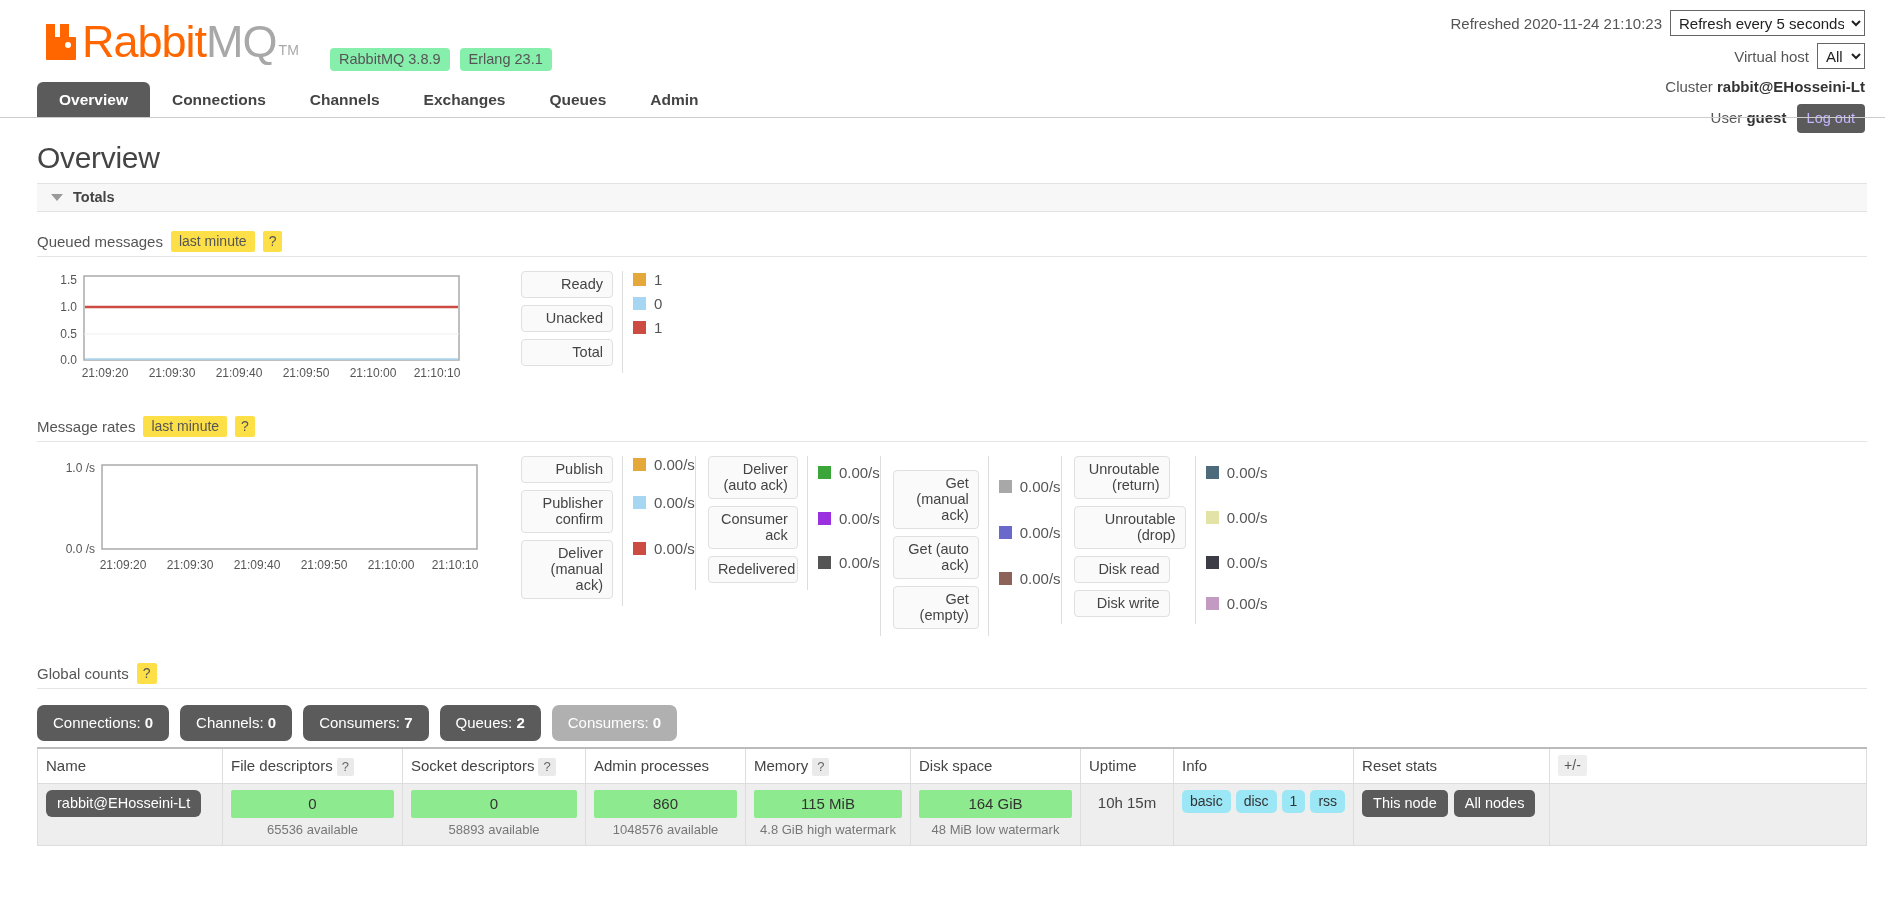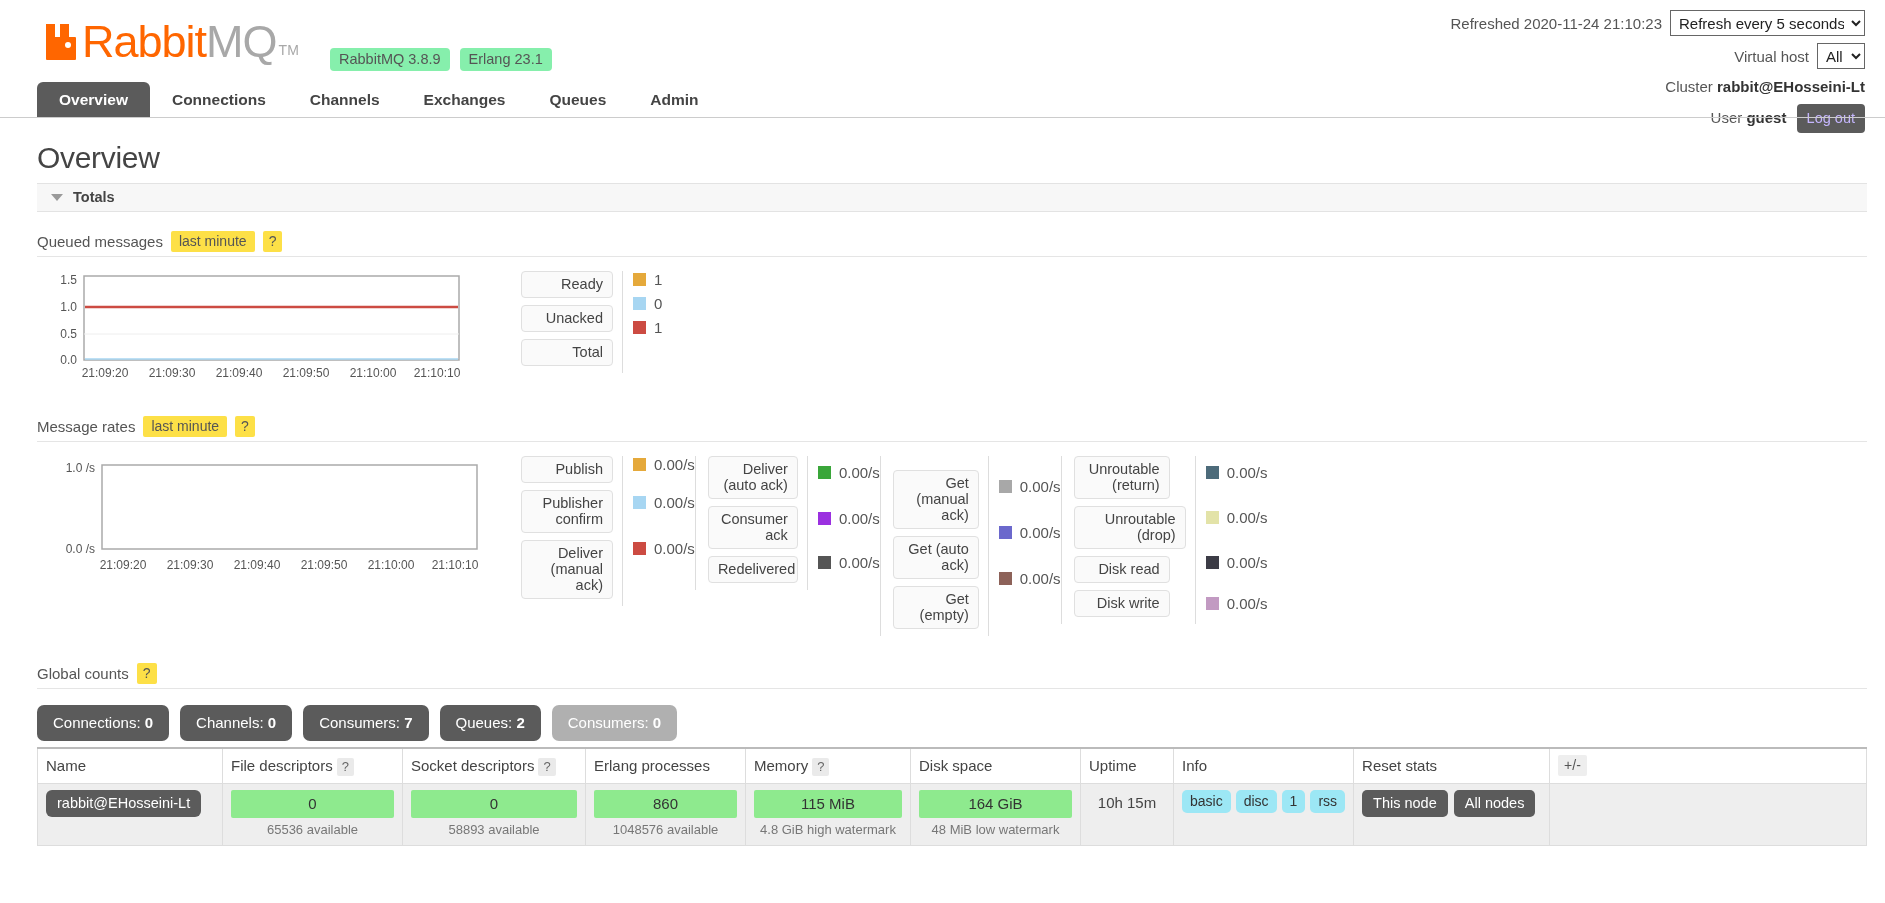--- a/index.html
+++ b/index.html
@@ -414,21 +414,21 @@
     <table class="nodes">
       <thead>
         <tr>
           <th style="width:185px">Name</th>
           <th style="width:180px">
             <span>File descriptors</span><span class="qmark">?</span>
           </th>
           <th style="width:183px">
             <span>Socket descriptors</span><span class="qmark">?</span>
           </th>
-          <th style="width:160px">Erlang processes</th>
+          <th style="width:160px">Admin processes</th>
           <th style="width:165px">
             <span>Memory</span><span class="qmark">?</span>
           </th>
           <th style="width:170px">Disk space</th>
           <th style="width:93px">Uptime</th>
           <th style="width:165px">Info</th>
           <th style="width:196px">Reset stats</th>
           <th class="pm-col">
             <span class="plusminus">+/-</span>
           </th>

